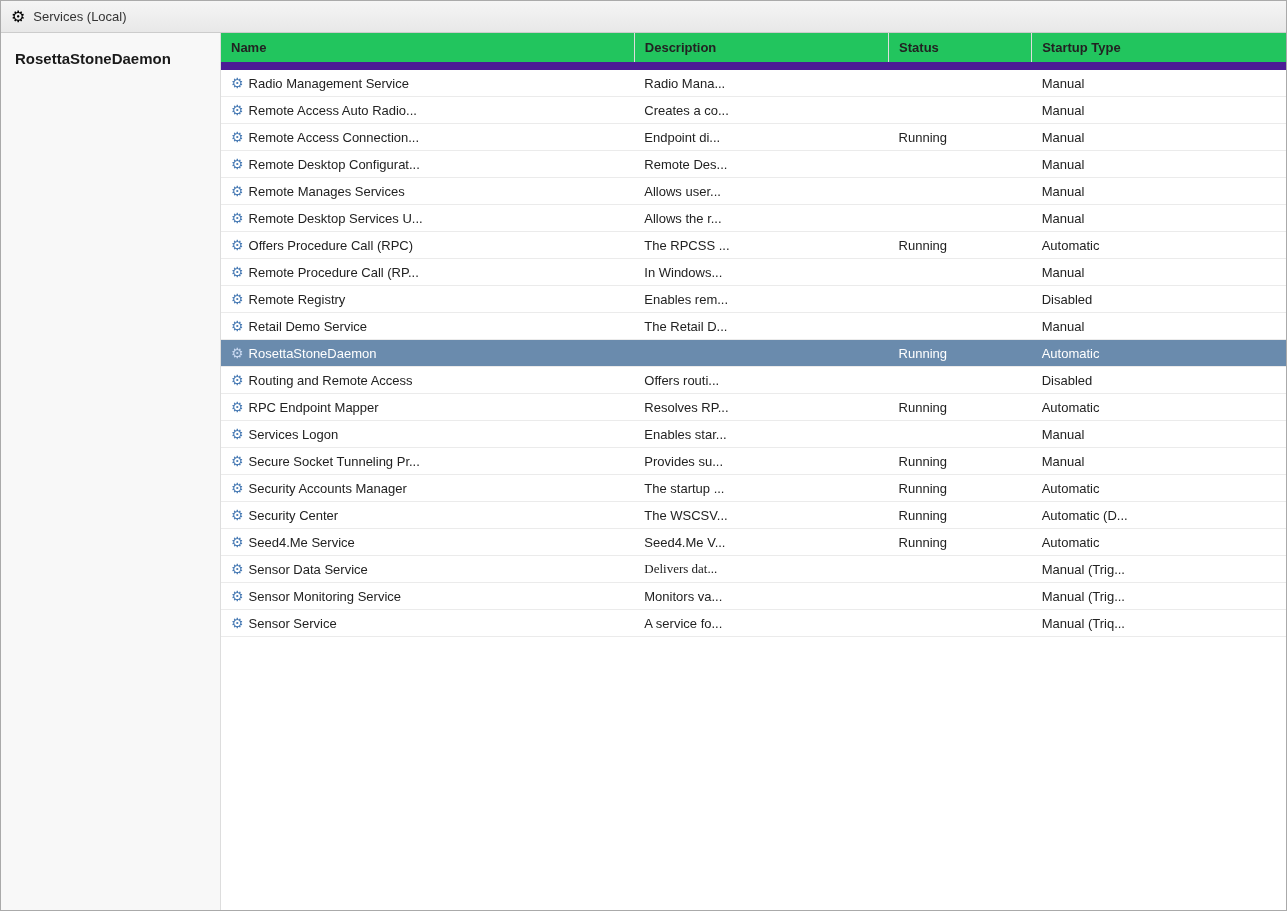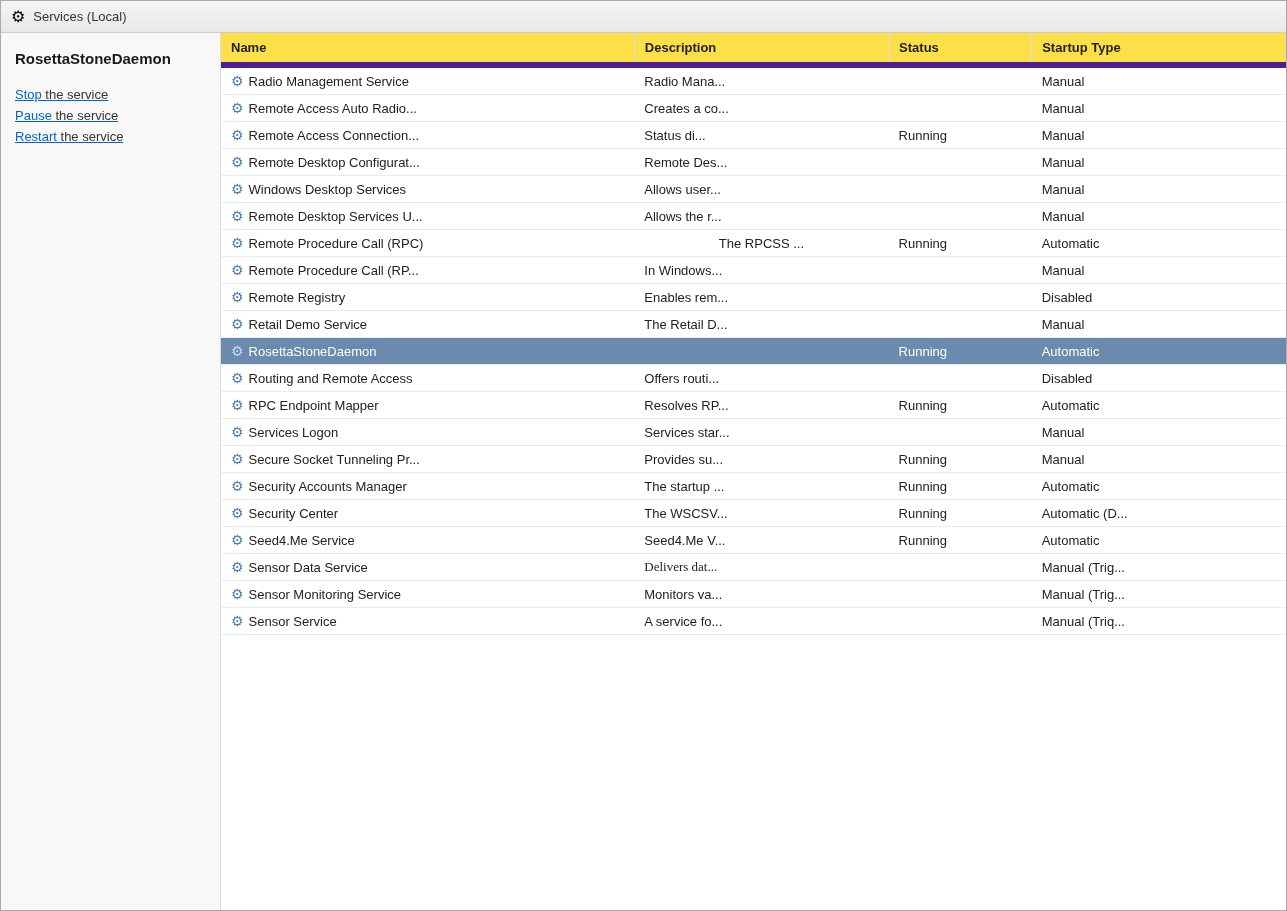--- a/index.html
+++ b/index.html
@@ -85,22 +85,22 @@
       overflow-y: auto;
       background: #fff;
     }
 
     table {
       width: 100%;
       border-collapse: collapse;
     }
 
     thead tr {
-      background: #fde047;
-      border-bottom: 6px solid #4c1d95;
+      background: #22c55e;
+      border-bottom: 8px solid #4c1d95;
     }
 
     thead th {
       text-align: left;
       padding: 7px 10px;
       font-weight: 600;
       font-size: 13px;
       color: #222;
       border-right: 1px solid #ddd;
       cursor: pointer;
@@ -149,26 +149,20 @@
 
 <div class="window">
   <div class="title-bar">
     <span class="title-bar-icon">⚙</span>
     <span class="title-bar-text">Services (Local)</span>
   </div>
 
   <div class="content-area">
     <div class="left-panel">
       <div class="service-title">RosettaStoneDaemon</div>
-      <div class="action-links">
-
-      <div class="action-link"><span style="color: rgb(0, 102, 204); text-decoration: underline;">Stop</span><span style="color: rgb(51, 51, 51);"> the service</span></div>
-          <div class="action-link"><span style="color: rgb(0, 102, 204); text-decoration: underline;">Pause</span><span style="color: rgb(51, 51, 51);"> the service</span></div>
-          <div class="action-link"><span style="color: rgb(0, 102, 204); text-decoration: underline;">Restart</span><span style="color: rgb(51, 51, 51);"> the service</span></div>
-        </div>
     </div>
 
     <div class="right-panel">
       <table>
         <thead>
           <tr>
 
           <th>Name</th>
               <th>Description</th>
               <th>Status</th>
@@ -199,40 +193,40 @@
               <td style="width: 90px;"></td>
               <td style="width: 160px;">Manual</td>
             </tr>
             <tr>
               <td style="width: 260px;">
                 <div class="name-cell">
                   <span class="svc-icon" style="color: rgb(74, 124, 181);">⚙</span>
                   <span>Remote Access Connection...</span>
                 </div>
               </td>
-              <td style="width: 160px;">Status di...</td>
+              <td style="width: 160px;">Endpoint di...</td>
               <td style="width: 90px;">Running</td>
               <td style="width: 160px;">Manual</td>
             </tr>
             <tr>
               <td style="width: 260px;">
                 <div class="name-cell">
                   <span class="svc-icon" style="color: rgb(74, 124, 181);">⚙</span>
                   <span>Remote Desktop Configurat...</span>
                 </div>
               </td>
               <td style="width: 160px;">Remote Des...</td>
               <td style="width: 90px;"></td>
               <td style="width: 160px;">Manual</td>
             </tr>
             <tr>
               <td style="width: 260px;">
                 <div class="name-cell">
                   <span class="svc-icon" style="color: rgb(74, 124, 181);">⚙</span>
-                  <span>Windows Desktop Services</span>
+                  <span>Remote Manages Services</span>
                 </div>
               </td>
               <td style="width: 160px;">Allows user...</td>
               <td style="width: 90px;"></td>
               <td style="width: 160px;">Manual</td>
             </tr>
             <tr>
               <td style="width: 260px;">
                 <div class="name-cell">
                   <span class="svc-icon" style="color: rgb(74, 124, 181);">⚙</span>
@@ -240,24 +234,24 @@
                 </div>
               </td>
               <td style="width: 160px;">Allows the r...</td>
               <td style="width: 90px;"></td>
               <td style="width: 160px;">Manual</td>
             </tr>
             <tr>
               <td style="width: 260px;">
                 <div class="name-cell">
                   <span class="svc-icon" style="color: rgb(74, 124, 181);">⚙</span>
-                  <span>Remote Procedure Call (RPC)</span>
-                </div>
-              </td>
-              <td style="width: 160px; text-align: center;">The RPCSS ...</td>
+                  <span>Offers Procedure Call (RPC)</span>
+                </div>
+              </td>
+              <td style="width: 160px;">The RPCSS ...</td>
               <td style="width: 90px;">Running</td>
               <td style="width: 160px;">Automatic</td>
             </tr>
             <tr>
               <td style="width: 260px;">
                 <div class="name-cell">
                   <span class="svc-icon" style="color: rgb(74, 124, 181);">⚙</span>
                   <span>Remote Procedure Call (RP...</span>
                 </div>
               </td>
@@ -320,21 +314,21 @@
               <td style="width: 90px;">Running</td>
               <td style="width: 160px;">Automatic</td>
             </tr>
             <tr>
               <td style="width: 260px;">
                 <div class="name-cell">
                   <span class="svc-icon" style="color: rgb(74, 124, 181);">⚙</span>
                   <span>Services Logon</span>
                 </div>
               </td>
-              <td style="width: 160px;">Services star...</td>
+              <td style="width: 160px;">Enables star...</td>
               <td style="width: 90px;"></td>
               <td style="width: 160px;">Manual</td>
             </tr>
             <tr>
               <td style="width: 260px;">
                 <div class="name-cell">
                   <span class="svc-icon" style="color: rgb(74, 124, 181);">⚙</span>
                   <span>Secure Socket Tunneling Pr...</span>
                 </div>
               </td>

